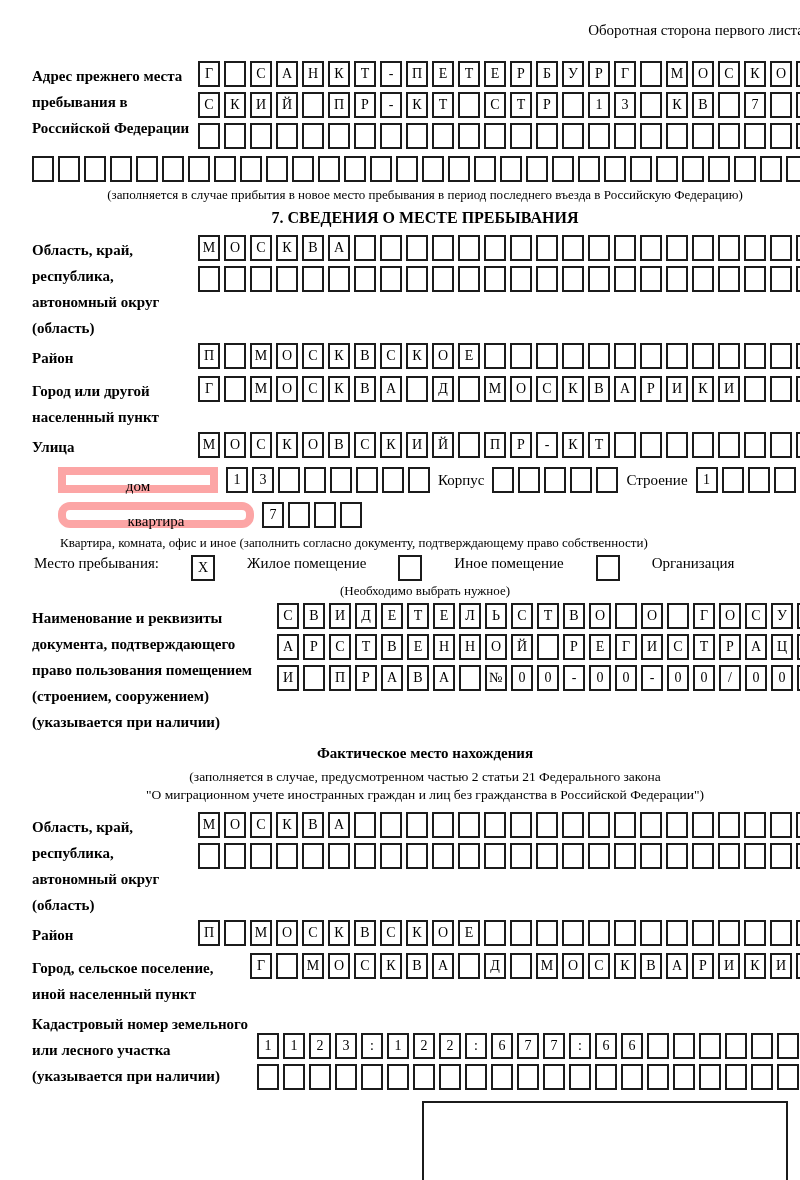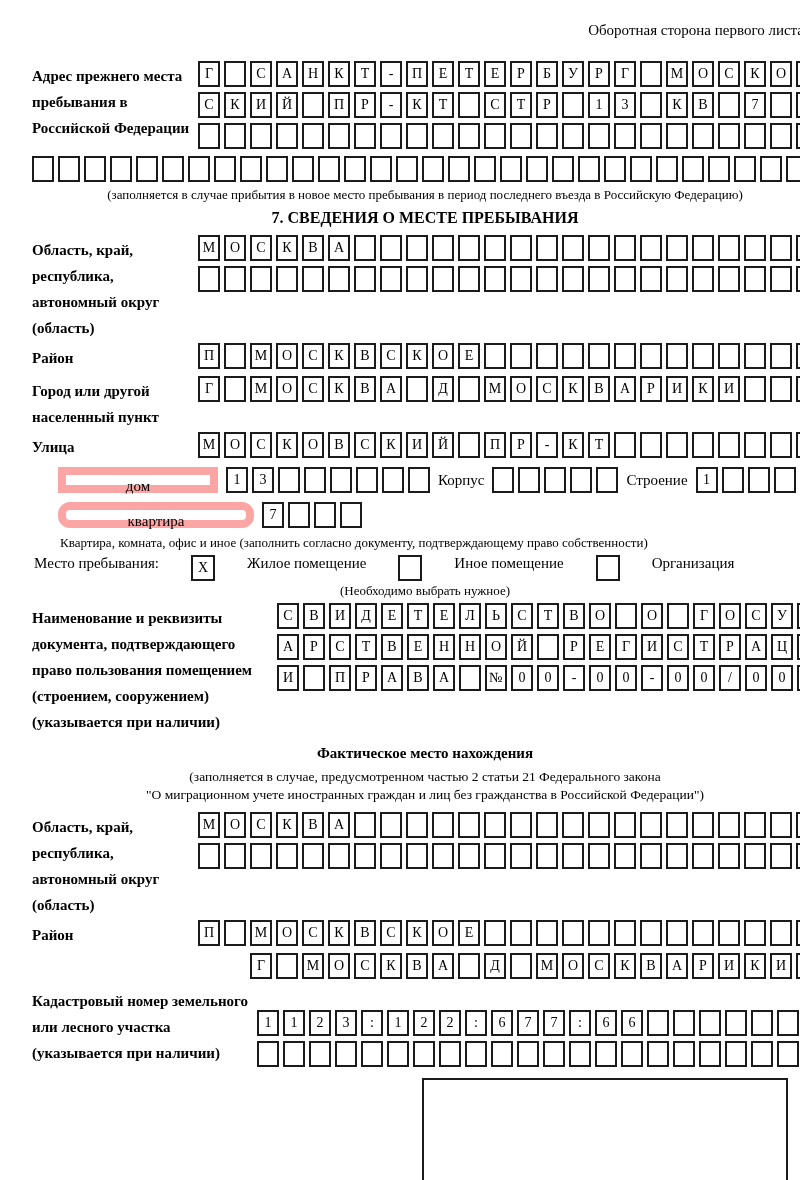--- a/index.html
+++ b/index.html
@@ -539,20 +539,21 @@
           <span class="cbox"></span>
           <span class="cbox"></span>
           <span class="cbox"></span>
           <span class="cbox"></span>
           <span class="cbox"></span>
         </div>
     </div>
   </div>
 
   <div class="field">
+    <div class="flabel w215">Город, сельское поселение, иной населенный пункт</div>
     <div class="fboxes">
       <div class="row">
           <span class="cbox">Г</span>
           <span class="cbox"></span>
           <span class="cbox">М</span>
           <span class="cbox">О</span>
           <span class="cbox">С</span>
           <span class="cbox">К</span>
           <span class="cbox">В</span>
           <span class="cbox">А</span>

